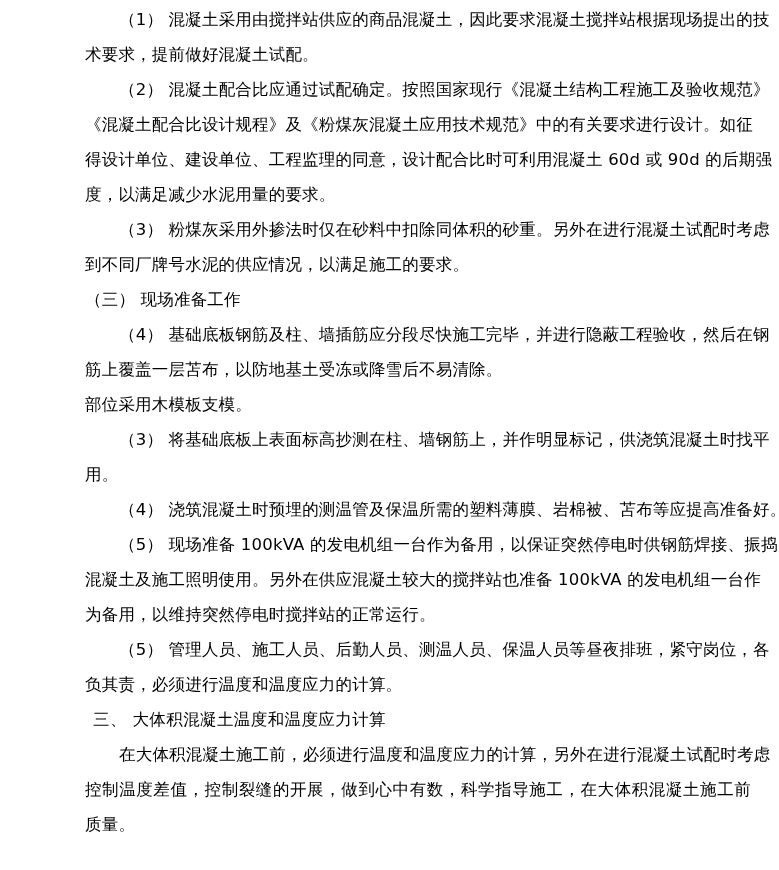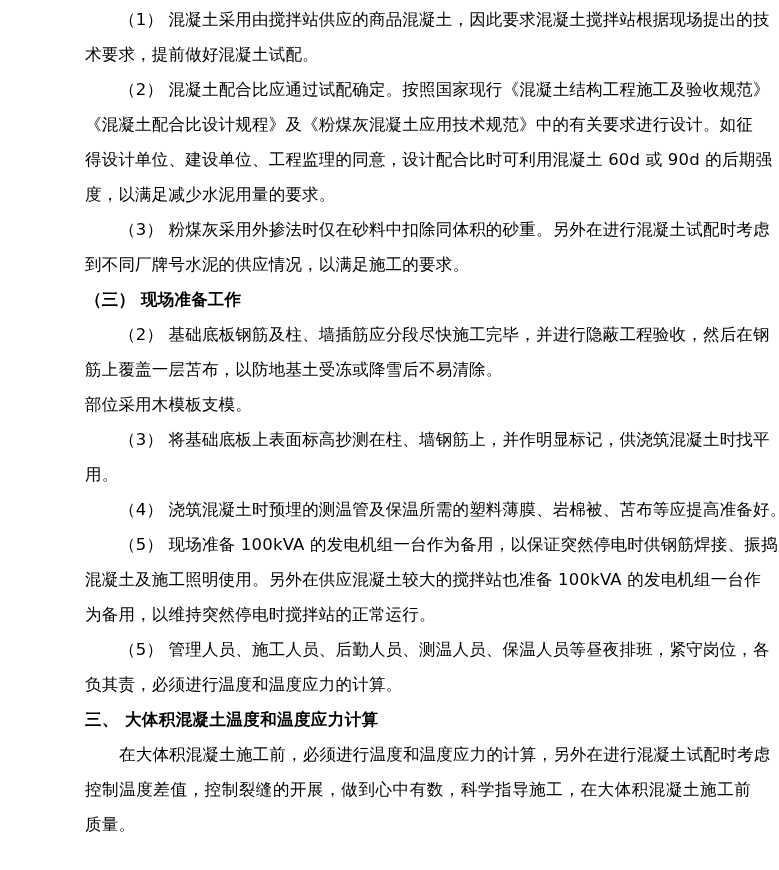--- a/index.html
+++ b/index.html
@@ -28,48 +28,48 @@
     white-space: pre;
     letter-spacing: 0.2px;
     color: #000000;
   }
   
   .line.justify {
     text-align: justify;
     text-align-last: justify;
   }
   .line.head {
-    font-weight: bold;
+    font-weight: normal;
     letter-spacing: 0.4px;
+    margin-left: 8px;
   }
   .line.first-indent {
     padding-left: 34px;
   }
   .line.sec-head {
     padding-left: 0;
-    font-weight: bold;
   }
   .spacer-top { height: 2px; }
 </style>
 </head>
 <body>
 
 <div id="page">
   <div class="spacer-top"></div>
   <div id="body-text">
       <div class="line first-indent justify">（1） 混凝土采用由搅拌站供应的商品混凝土，因此要求混凝土搅拌站根据现场提出的技</div>
       <div class="line ">术要求，提前做好混凝土试配。</div>
       <div class="line first-indent justify">（2） 混凝土配合比应通过试配确定。按照国家现行《混凝土结构工程施工及验收规范》</div>
       <div class="line justify">《混凝土配合比设计规程》及《粉煤灰混凝土应用技术规范》中的有关要求进行设计。如征</div>
       <div class="line justify">得设计单位、建设单位、工程监理的同意，设计配合比时可利用混凝土 60d 或 90d 的后期强</div>
       <div class="line ">度，以满足减少水泥用量的要求。</div>
       <div class="line first-indent justify">（3） 粉煤灰采用外掺法时仅在砂料中扣除同体积的砂重。另外在进行混凝土试配时考虑</div>
       <div class="line ">到不同厂牌号水泥的供应情况，以满足施工的要求。</div>
       <div class="line sec-head">（三） 现场准备工作</div>
-      <div class="line first-indent justify">（2） 基础底板钢筋及柱、墙插筋应分段尽快施工完毕，并进行隐蔽工程验收，然后在钢</div>
+      <div class="line first-indent justify">（4） 基础底板钢筋及柱、墙插筋应分段尽快施工完毕，并进行隐蔽工程验收，然后在钢</div>
       <div class="line ">筋上覆盖一层苫布，以防地基土受冻或降雪后不易清除。</div>
       <div class="line ">部位采用木模板支模。</div>
       <div class="line first-indent justify">（3） 将基础底板上表面标高抄测在柱、墙钢筋上，并作明显标记，供浇筑混凝土时找平</div>
       <div class="line ">用。</div>
       <div class="line first-indent justify">（4） 浇筑混凝土时预埋的测温管及保温所需的塑料薄膜、岩棉被、苫布等应提高准备好。</div>
       <div class="line first-indent justify">（5） 现场准备 100kVA 的发电机组一台作为备用，以保证突然停电时供钢筋焊接、振捣</div>
       <div class="line justify">混凝土及施工照明使用。另外在供应混凝土较大的搅拌站也准备 100kVA 的发电机组一台作</div>
       <div class="line ">为备用，以维持突然停电时搅拌站的正常运行。</div>
       <div class="line first-indent justify">（5） 管理人员、施工人员、后勤人员、测温人员、保温人员等昼夜排班，紧守岗位，各</div>
       <div class="line ">负其责，必须进行温度和温度应力的计算。</div>

